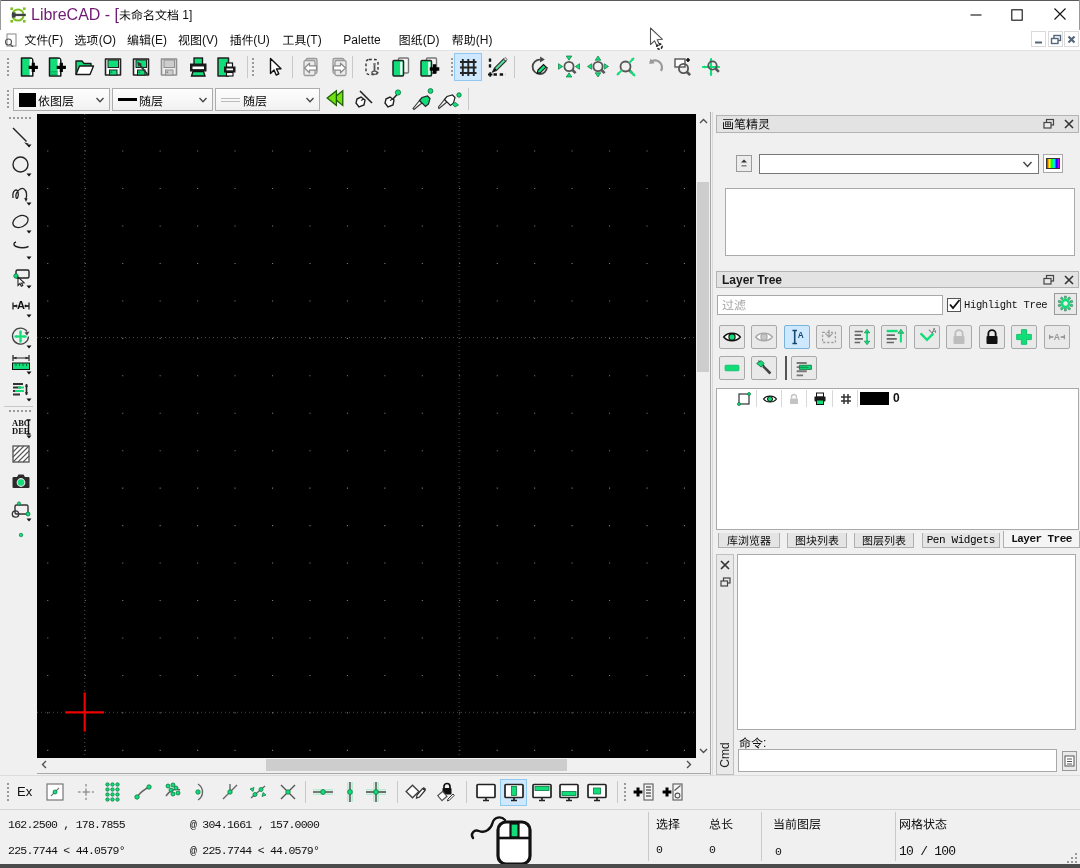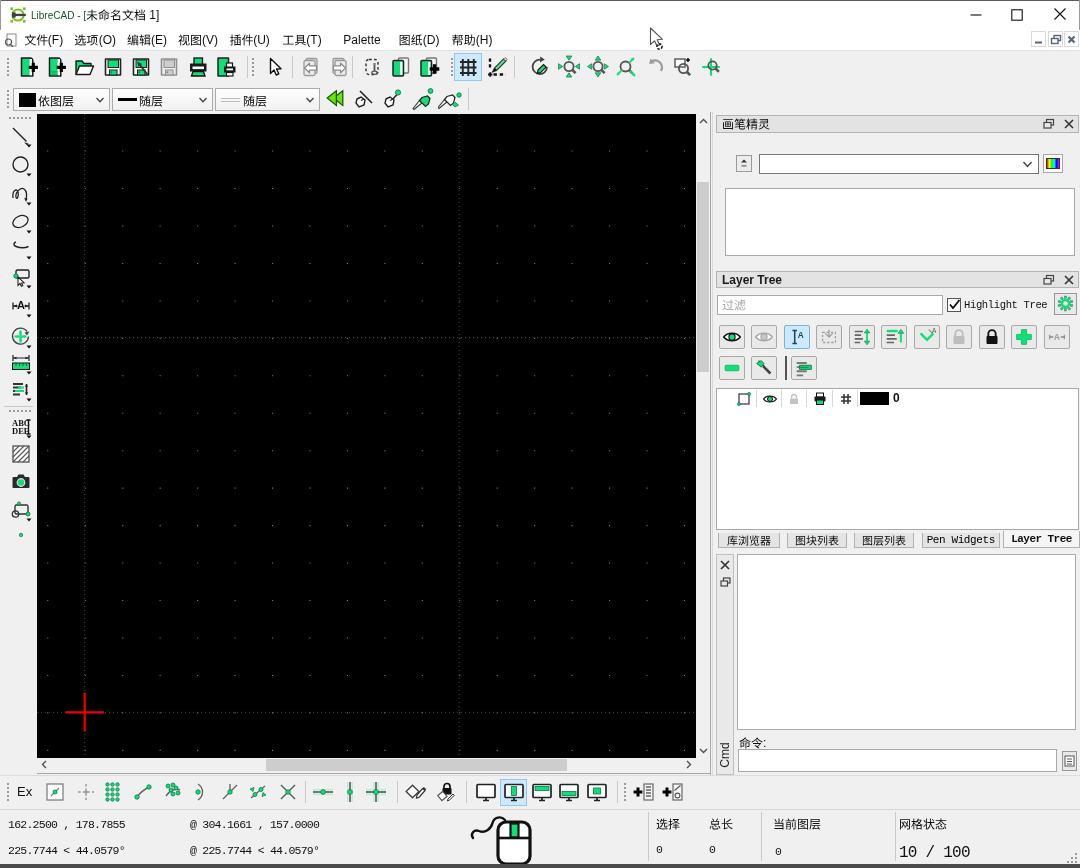--- a/index.html
+++ b/index.html
@@ -61,21 +61,21 @@
 <svg style="position:absolute;left:10px;top:7px;" width="16" height="16" viewBox="0 0 16 16">
 <circle cx="8" cy="8" r="5.6" fill="none" stroke="#7dc021" stroke-width="2"></circle>
 <rect x="0.4" y="0.4" width="2.6" height="2.6" fill="#7dc021"></rect>
     <rect x="13" y="0.4" width="2.6" height="2.6" fill="#7dc021"></rect>
 <rect x="0.4" y="13" width="2.6" height="2.6" fill="#7dc021"></rect>
     <rect x="13" y="13" width="2.6" height="2.6" fill="#7dc021"></rect>
 <rect x="2.4" y="6.8" width="13.4" height="2.3" fill="#3c4043"></rect>
     <rect x="2" y="5.4" width="3.6" height="5.2" fill="#3c4043"></rect>
 </svg>
 <div style="position:absolute;left:31px;top:0;height:30px;display:flex;align-items:center">
-    <span style="font-size:10px;color:#14532d">LibreCAD - [</span>
+    <span style="font-size:16px;color:#701a75">LibreCAD - [</span>
     <svg class="ck" style="width:60.0px;height:12px;vertical-align:-2px" viewBox="0 0 5000 1000" fill="#111">
       <use href="#u672a" x="0"></use>
       <use href="#u547d" x="1000"></use>
       <use href="#u540d" x="2000"></use>
       <use href="#u6587" x="3000"></use>
       <use href="#u6863" x="4000"></use>
     </svg>
     <span style="font-size:12px;color:#111">&nbsp;1]</span>
   </div>
 <svg style="position:absolute;left:966px;top:5px;" width="20" height="20" viewBox="0 0 20 20">
@@ -886,21 +886,21 @@
       <use href="#u56fe" x="2000"></use>
       <use href="#u5c42" x="3000"></use>
     </svg></div>
 <div style="position:absolute;font-family:'Liberation Mono',monospace;font-size:11.5px;letter-spacing:-0.75px;color:#111;left:775px;top:845px">0</div>
 <div style="position:absolute;left:899px;top:816px"><svg class="ck" style="width:48.0px;height:12px;vertical-align:0px" viewBox="0 0 4000 1000" fill="#111">
       <use href="#u7f51" x="0"></use>
       <use href="#u683c" x="1000"></use>
       <use href="#u72b6" x="2000"></use>
       <use href="#u6001" x="3000"></use>
     </svg></div>
-<div style="position:absolute;font-family:'Liberation Mono',monospace;font-size:16px;letter-spacing:-0.75px;color:#111;left:899px;top:844px">10 / 100</div>
+<div style="position:absolute;font-family:'Liberation Mono',monospace;font-size:13px;letter-spacing:-0.75px;color:#111;left:899px;top:844px">10 / 100</div>
 <div style="position:absolute;left:0px;top:864px;width:1080px;height:4px;background:#4b4b4b"></div>
 <svg style="position:absolute;left:1066px;top:852px;" width="12" height="12" viewBox="0 0 12 12">
     <g fill="#9a9a9a">
       <rect x="9" y="1" width="2" height="2"></rect>
       <rect x="5" y="5" width="2" height="2"></rect>
       <rect x="9" y="5" width="2" height="2"></rect>
       <rect x="1" y="9" width="2" height="2"></rect>
       <rect x="5" y="9" width="2" height="2"></rect>
       <rect x="9" y="9" width="2" height="2"></rect>
     </g>

